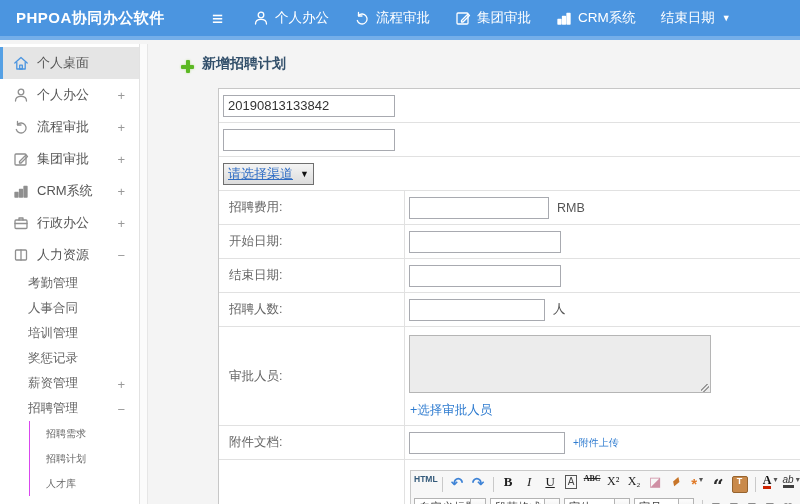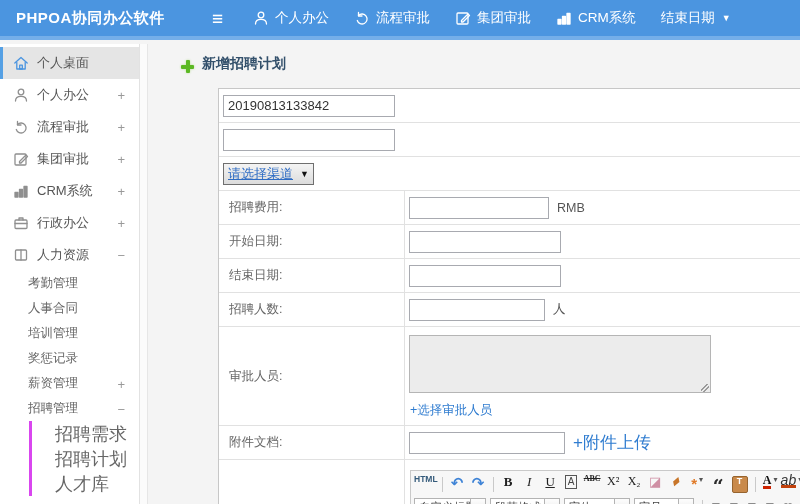--- a/index.html
+++ b/index.html
@@ -28,39 +28,39 @@
   .gutter{width:7px;min-width:7px;background:#fbfbfb;border-right:1px solid #e6e6e6}
   .content{flex:1;position:relative;overflow:hidden;background:#f4f4f4}
   
   .side-item{position:relative;display:flex;align-items:center;cursor:pointer;color:#555}
   .side-item.lv0{height:32px;padding-left:13px;font-size:13px}
   .side-item.lv0 .ic{width:16px;height:16px;margin-right:8px;display:inline-flex;color:#8f8f8f}
   .side-item.lv0 .ic svg{width:16px;height:16px}
   .side-item.active{background:#e5e5e5;border-left:3px solid var(--active-border,#55a0e4);padding-left:10px}
   .side-item.active .ic{color:var(--topbar,#4b95e0)}
   .side-item.lv1{height:25px;padding-left:28px;font-size:12.5px;color:#666}
-  .side-item.lv2{height:25px;margin-left:29px;border-left:3px solid #d946ef;padding-left:23px;font-size:18px;color:#666}
+  .side-item.lv2{height:25px;margin-left:29px;border-left:1px solid #d946ef;padding-left:16px;font-size:10px;color:#666}
   .expand{position:absolute;right:14px;top:50%;transform:translateY(-50%);color:#999;font-size:13px;font-weight:300}
   
   .page-title{position:absolute;top:11px;left:33px;display:flex;align-items:flex-end;font-size:14px;font-weight:bold;color:#33506b}
   .plus-icon{position:relative;width:13px;height:13px;margin-right:8px;filter:drop-shadow(0 0 1px #bfe09c)}
   .plus-icon i{position:absolute;background:var(--accent-green,#5cb824);border-radius:1px}
   .plus-icon .pv{left:4.5px;top:0;width:4px;height:13px}
   .plus-icon .ph{top:4.5px;left:0;width:13px;height:4px}
   
   .form-table{position:absolute;top:44px;left:70px;width:760px;background:#fff;border:1px solid #c7c7c7;border-right:none;box-sizing:border-box}
   .form-row{display:flex;border-bottom:1px solid #e1e1e1;min-height:34px;box-sizing:border-box}
   .form-row:last-child{border-bottom:none}
   .cell-label{width:186px;min-width:186px;border-right:1px solid #e1e1e1;display:flex;align-items:center;padding-left:10px;font-size:12.5px;color:#666;box-sizing:border-box}
   .req{color:var(--required,#e25a50);margin-left:5px;font-size:12px}
   .cell-field{flex:1;display:flex;align-items:center;padding:5px 0 5px 4px;color:#555;overflow:hidden}
   .cell-field.col{flex-direction:column;align-items:flex-start;padding-top:8px;padding-bottom:6px}
   input.txt{height:18px;border:1px solid #a8aab0;padding:1px 4px;font-size:13px;color:#333;font-family:inherit;background:#fff}
   .suffix{margin-left:8px;font-size:12.5px;color:#555}
-  .field-link{margin-left:8px;color:var(--link,#2f7cd0);font-size:17px;text-decoration:none;cursor:pointer}
+  .field-link{margin-left:8px;color:var(--link,#2f7cd0);font-size:10px;text-decoration:none;cursor:pointer}
   .link-below{margin:6px 0 0 1px;color:var(--link,#2f7cd0);font-size:12.5px;text-decoration:none;cursor:pointer}
   
   .select-box{display:inline-flex;align-items:center;height:20px;border:1px solid #6f6f6f;background:linear-gradient(#f4f4f4,#dcdcdc);padding:0 4px;cursor:pointer}
   .select-text{color:#2e6cc4;text-decoration:underline;font-size:13px}
   .select-caret{margin-left:7px;font-size:9px;color:#111}
   
   .ta-wrap{position:relative;display:inline-block}
   textarea.approver{width:296px;height:52px;background:#ececec;border:1px solid #b5b5b5;resize:none;font-family:inherit}
   .grip{position:absolute;right:2px;bottom:4px;width:8px;height:8px;
     background:linear-gradient(135deg,transparent 0 4px,#9a9a9a 4px 5px,transparent 5px 7px,#9a9a9a 7px 8px,transparent 8px)}
@@ -78,21 +78,21 @@
   .g.box{border:1px solid #555;font-size:10px;padding:0 2px;line-height:12px}
   .g.abc{font-size:8px;font-weight:bold;text-decoration:line-through;font-family:"Liberation Serif",serif;color:#222}
   .g.supsub{font-family:"Liberation Serif",serif;font-size:12px;color:#222}
   .g.eraser{color:#cf8fa4;font-size:13px}
   .g.brush{color:#c8762a;font-size:12px;transform:rotate(-40deg)}
   .g.spray{color:#e07a28;font-size:15px;font-weight:bold;line-height:18px}
   .g.quote{font-family:"DejaVu Serif",serif;font-size:19px;font-weight:bold;color:#2b2b2b;line-height:4px;margin-top:9px}
   .tb-btn.paste{min-width:14px;width:14px;height:15px;background:#c98a4b;border:1px solid #96642f;color:#fff;margin:0 3px}
   .g.pasteT{font-size:9px;font-weight:bold;color:#fff}
   .g.fontcolor{font-family:"Liberation Serif",serif;font-weight:bold;font-size:12px;color:#111;border-bottom:3px solid #cc2200;line-height:11px}
-  .g.hilite{font-style:italic;font-size:14px;color:#333;border-bottom:3px solid #c2410c;line-height:10px}
+  .g.hilite{font-style:italic;font-size:10px;color:#333;border-bottom:3px solid #404040;line-height:10px}
   .caret-sm{font-size:8px;color:#555;margin-left:2px}
   .combo{display:flex;align-items:center;height:20px;background:#fff;border:1px solid #b3b3b3;margin-right:4px;cursor:pointer;box-sizing:border-box}
   .combo-label{padding:0 4px;font-size:11.5px;color:#444;white-space:nowrap;overflow:hidden;flex:1}
   .combo-btn{width:14px;align-self:stretch;border-left:1px solid #b3b3b3;background:linear-gradient(#fdfdfd,#e6e6e6);display:flex;align-items:center;justify-content:center;font-size:8px;color:#333}
   .tb2 .tb-btn{min-width:18px;width:18px}
   .g.lines{color:#8c8c8c;font-size:15px;font-weight:bold}
   .g.chain{color:#8c8c8c;font-size:13px;font-weight:bold}
 </style>
 </head>
 <body>

